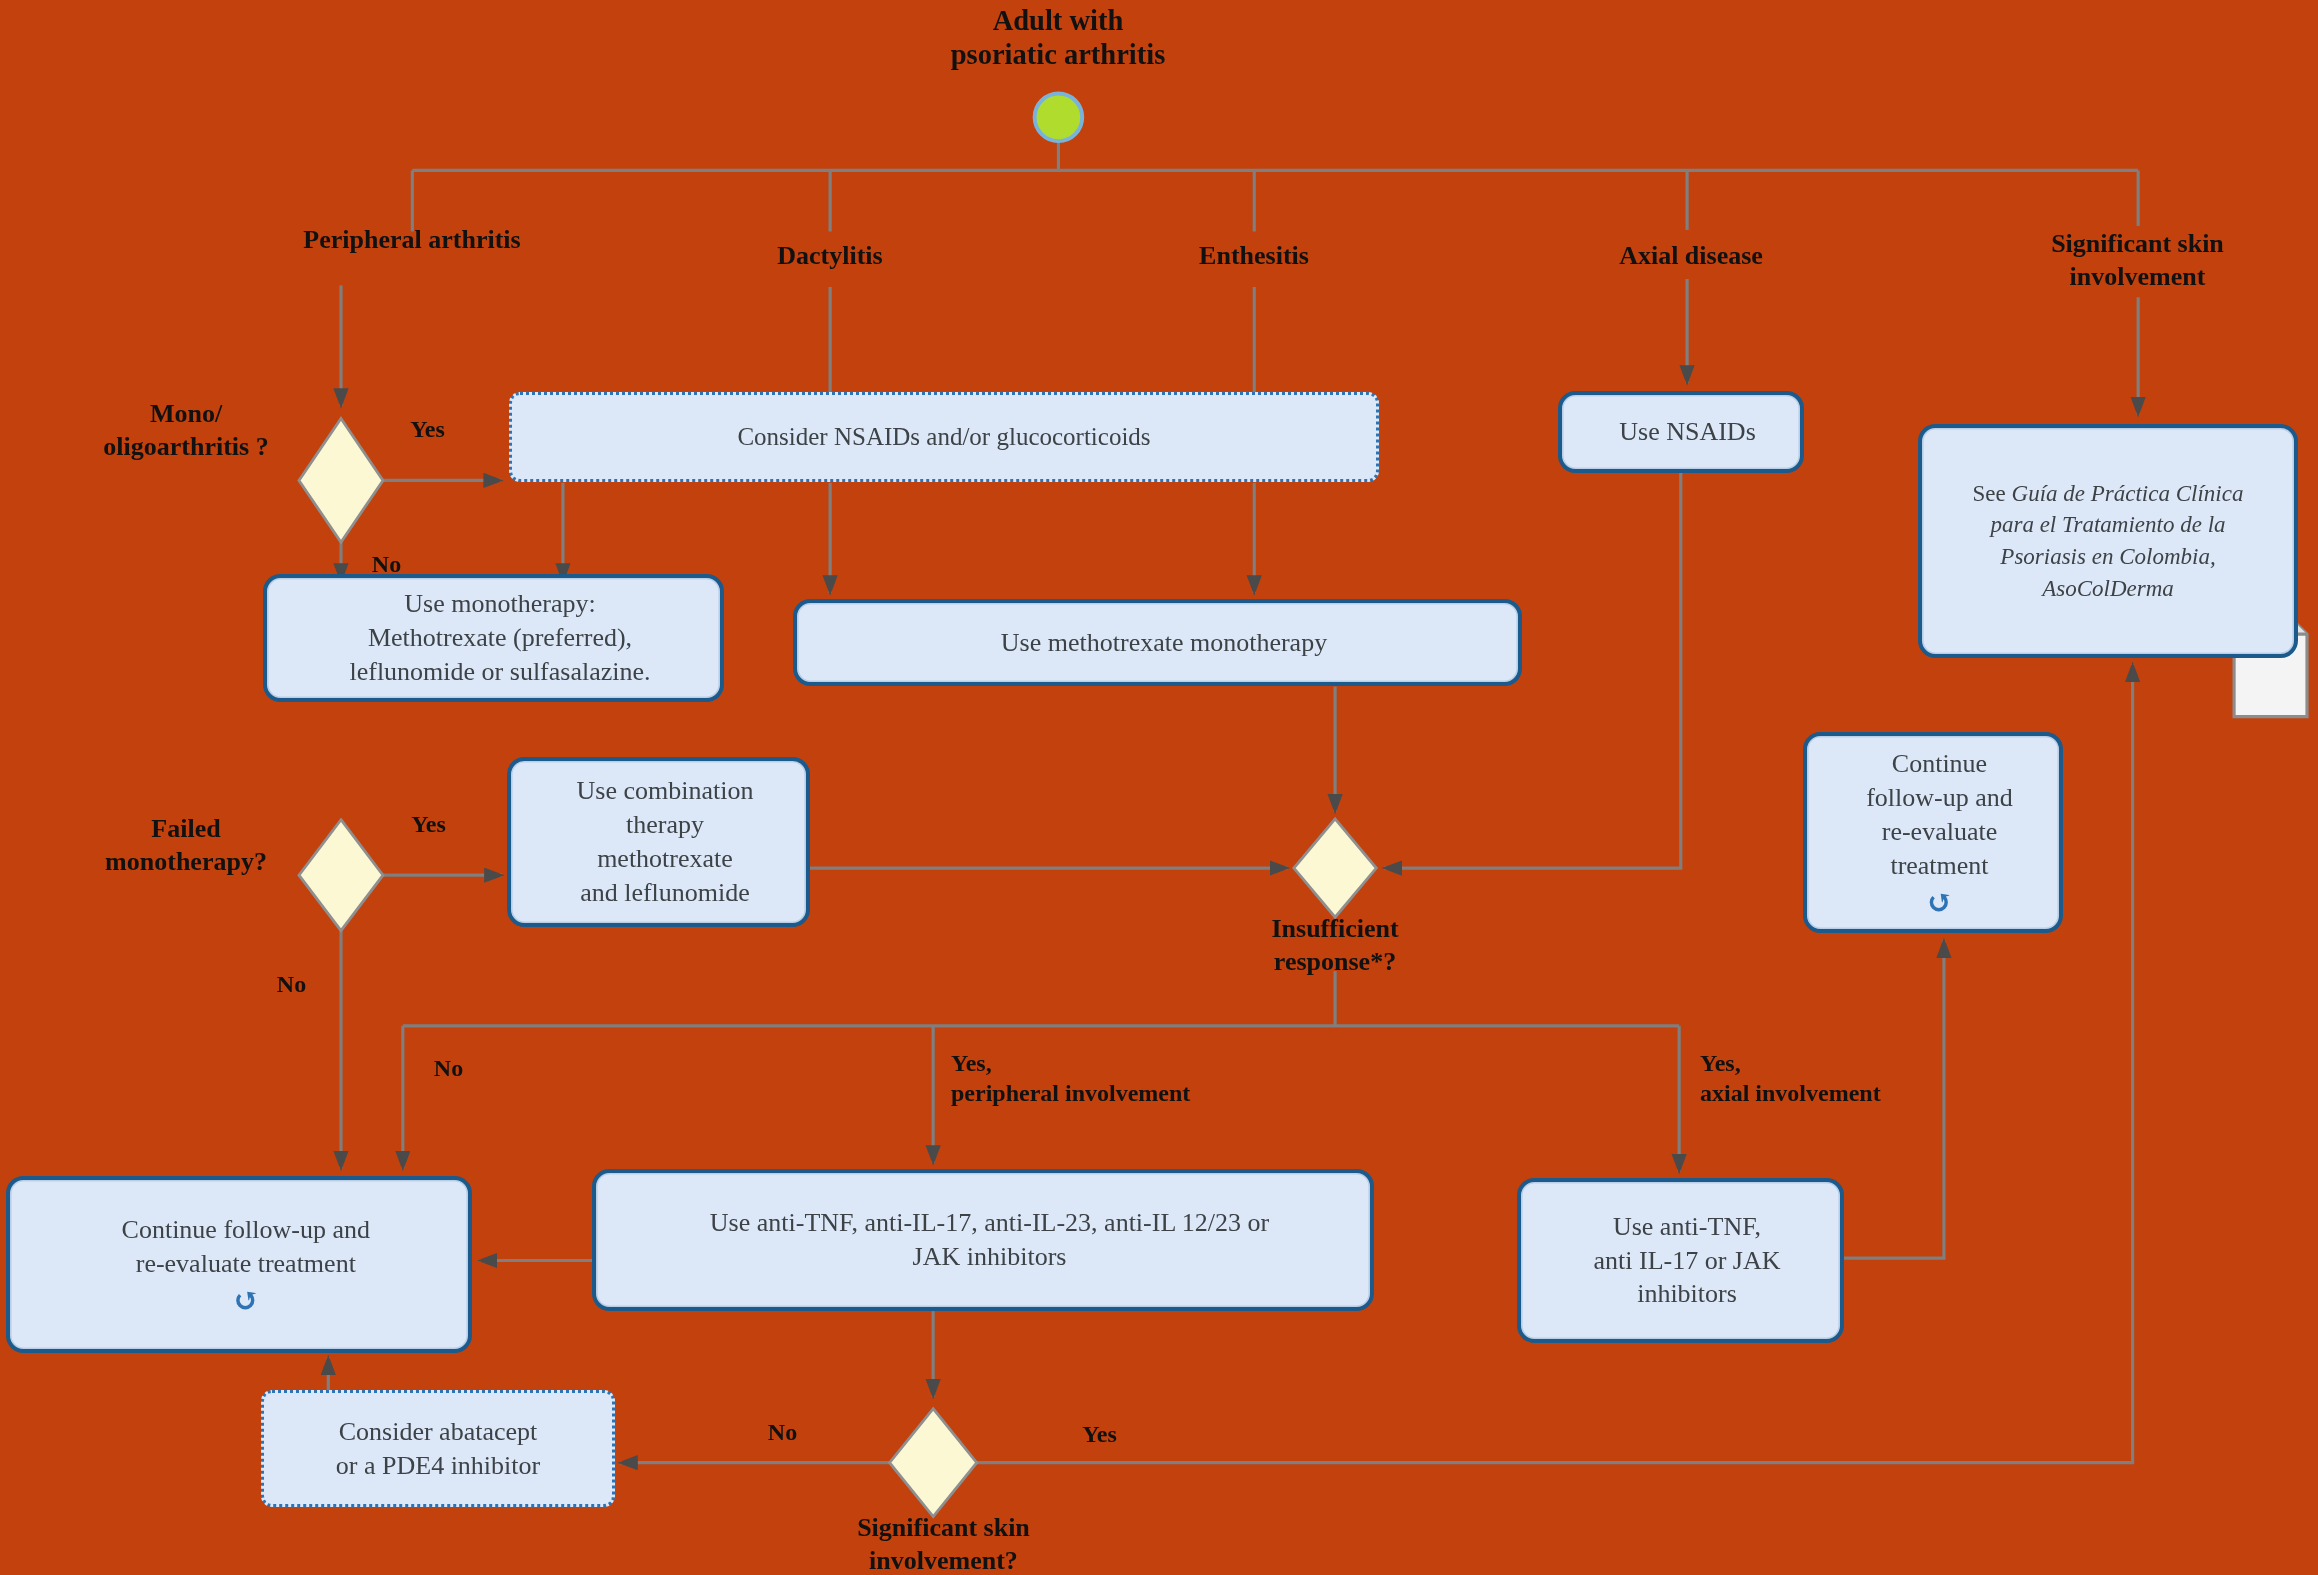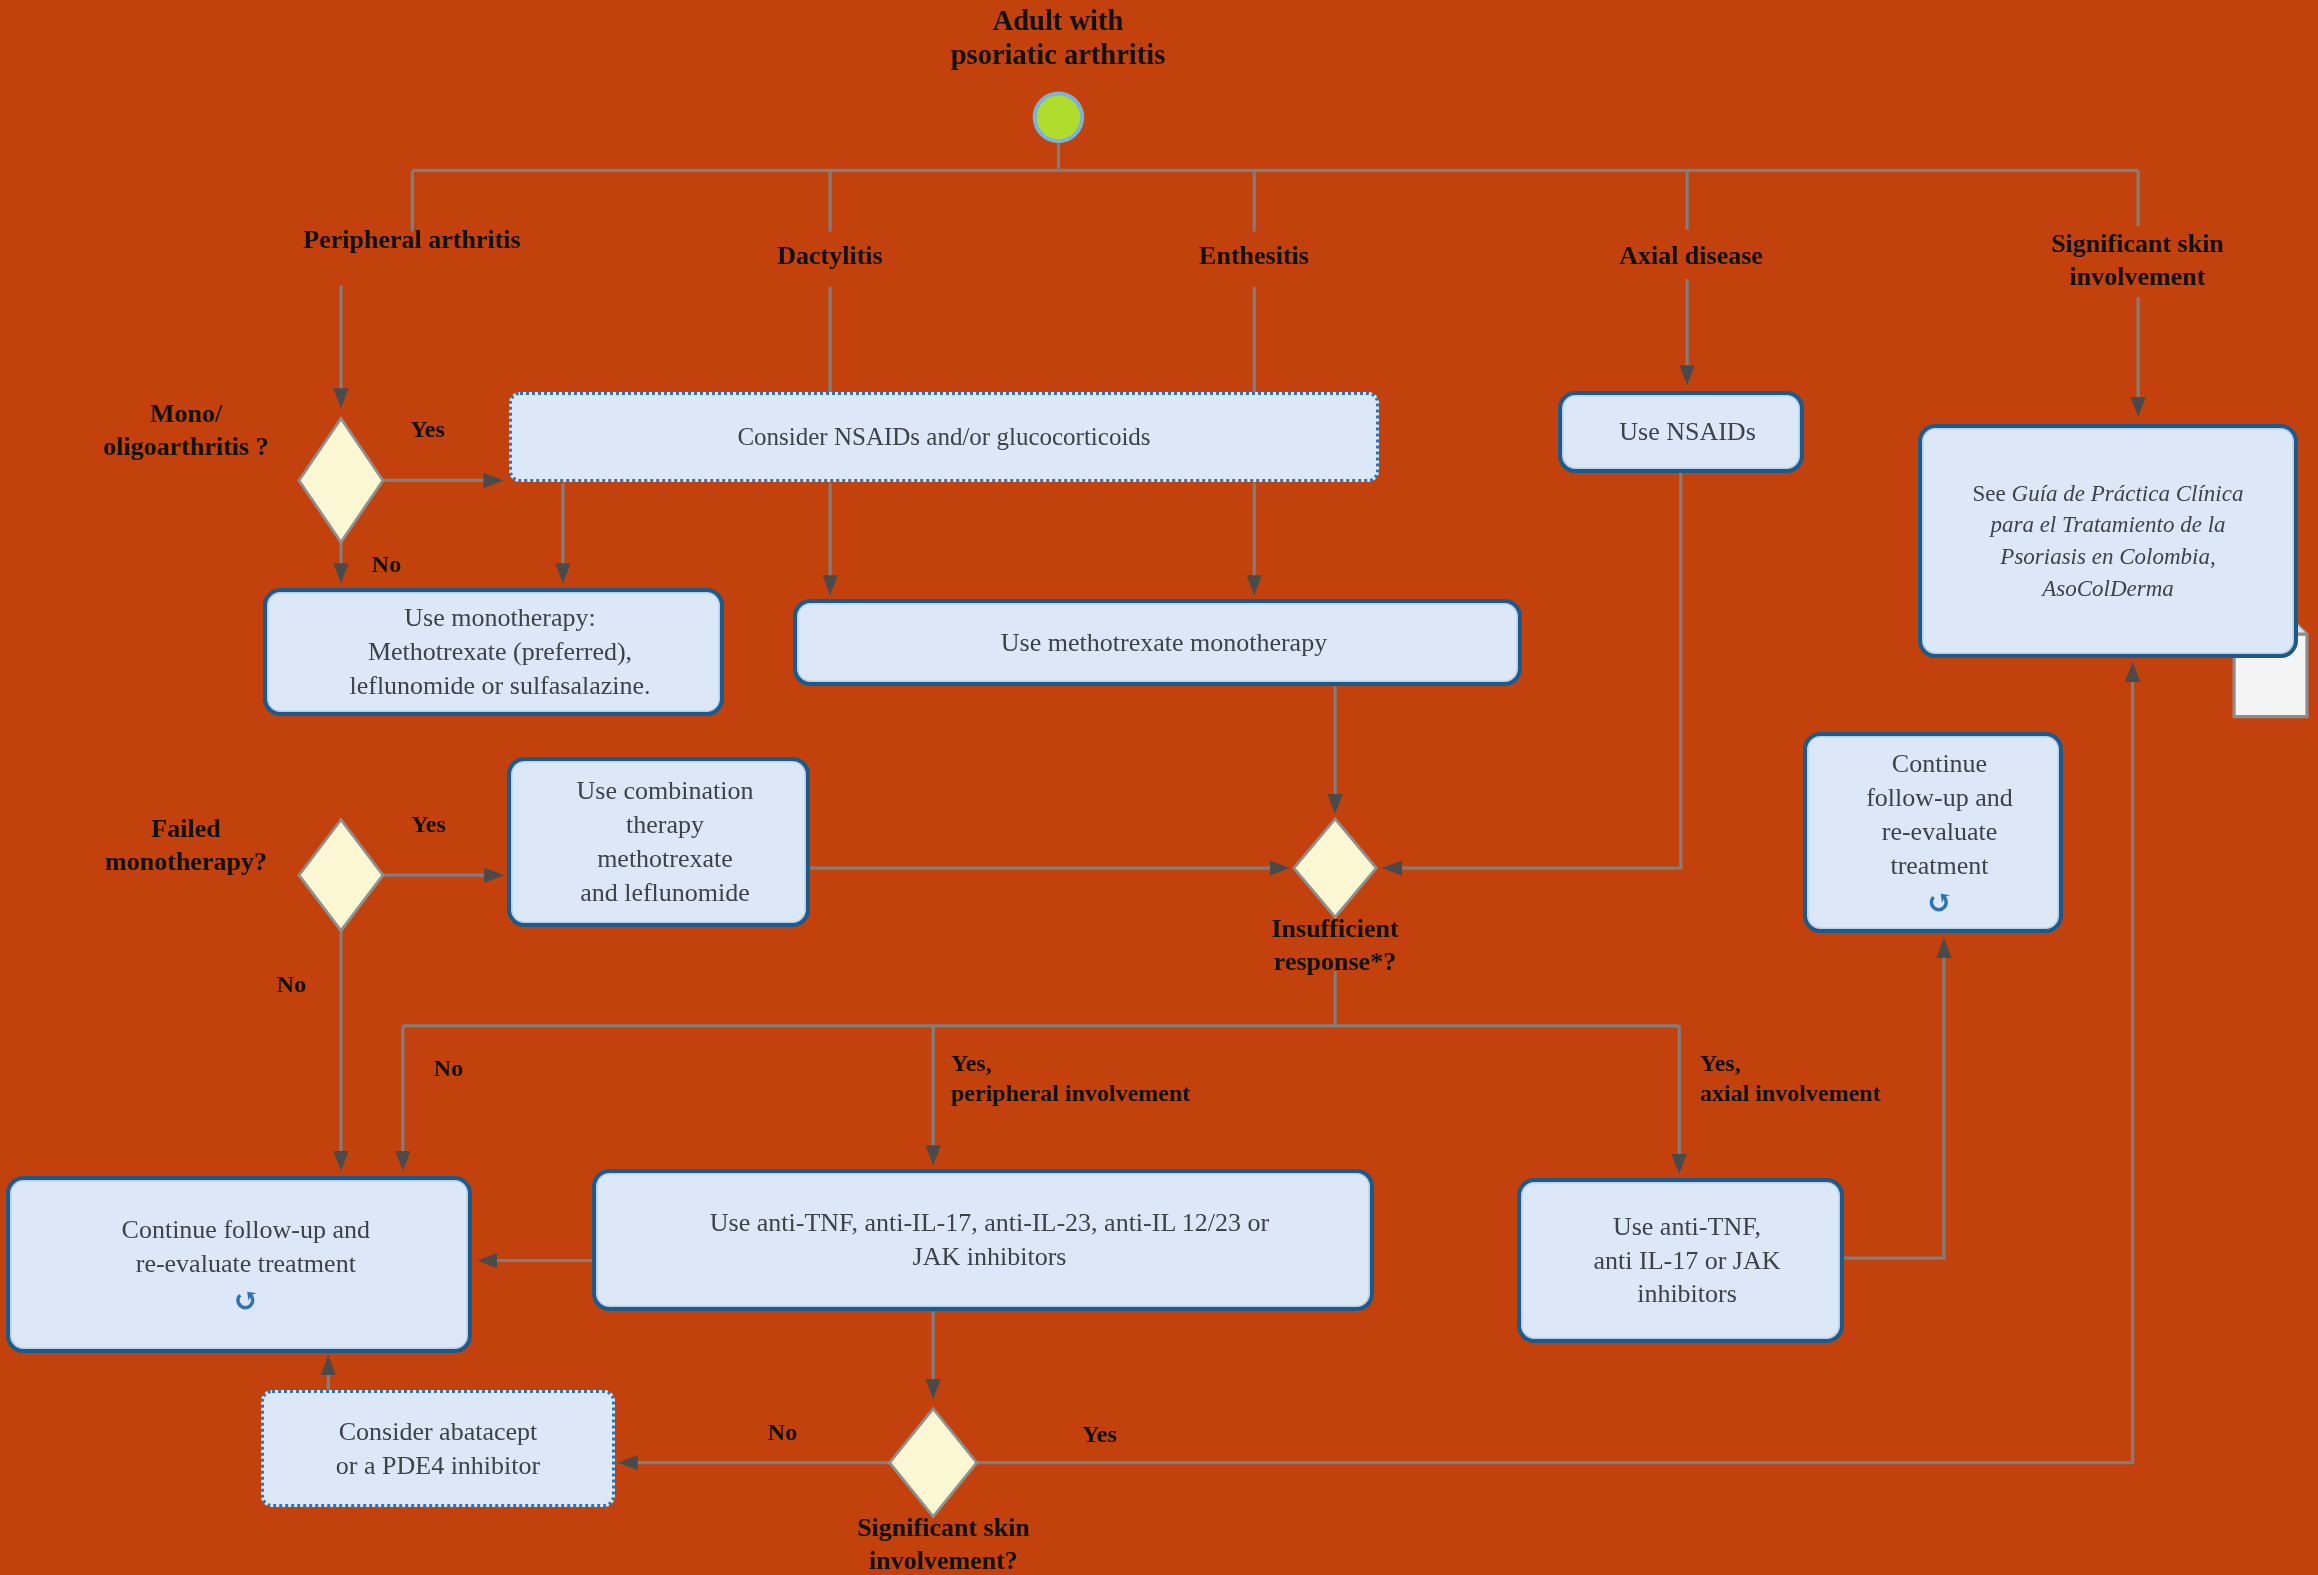--- a/index.html
+++ b/index.html
@@ -138,21 +138,21 @@
   </div>
 
   <div class="node solid" style="left:1558px;top:391px;width:246px;height:82px;">
     <span>Use NSAIDs</span>
   </div>
 
   <div class="node solid guia" style="left:1918px;top:424px;width:380px;height:234px;text-align:center;">
     <span><span>See </span><i>Guía de Práctica Clínica para el Tratamiento de la Psoriasis en Colombia, AsoColDerma</i></span>
   </div>
 
-  <div class="node solid" style="left:263px;top:588px;width:461px;height:128px;">
+  <div class="node solid" style="left:263px;top:574px;width:461px;height:128px;">
     <span class="pre">Use monotherapy:
 Methotrexate (preferred),
 leflunomide or sulfasalazine.</span>
   </div>
 
   <div class="node solid" style="left:507px;top:757px;width:303px;height:170px;">
     <span class="pre">Use combination
 therapy
 methotrexate
 and leflunomide</span>

